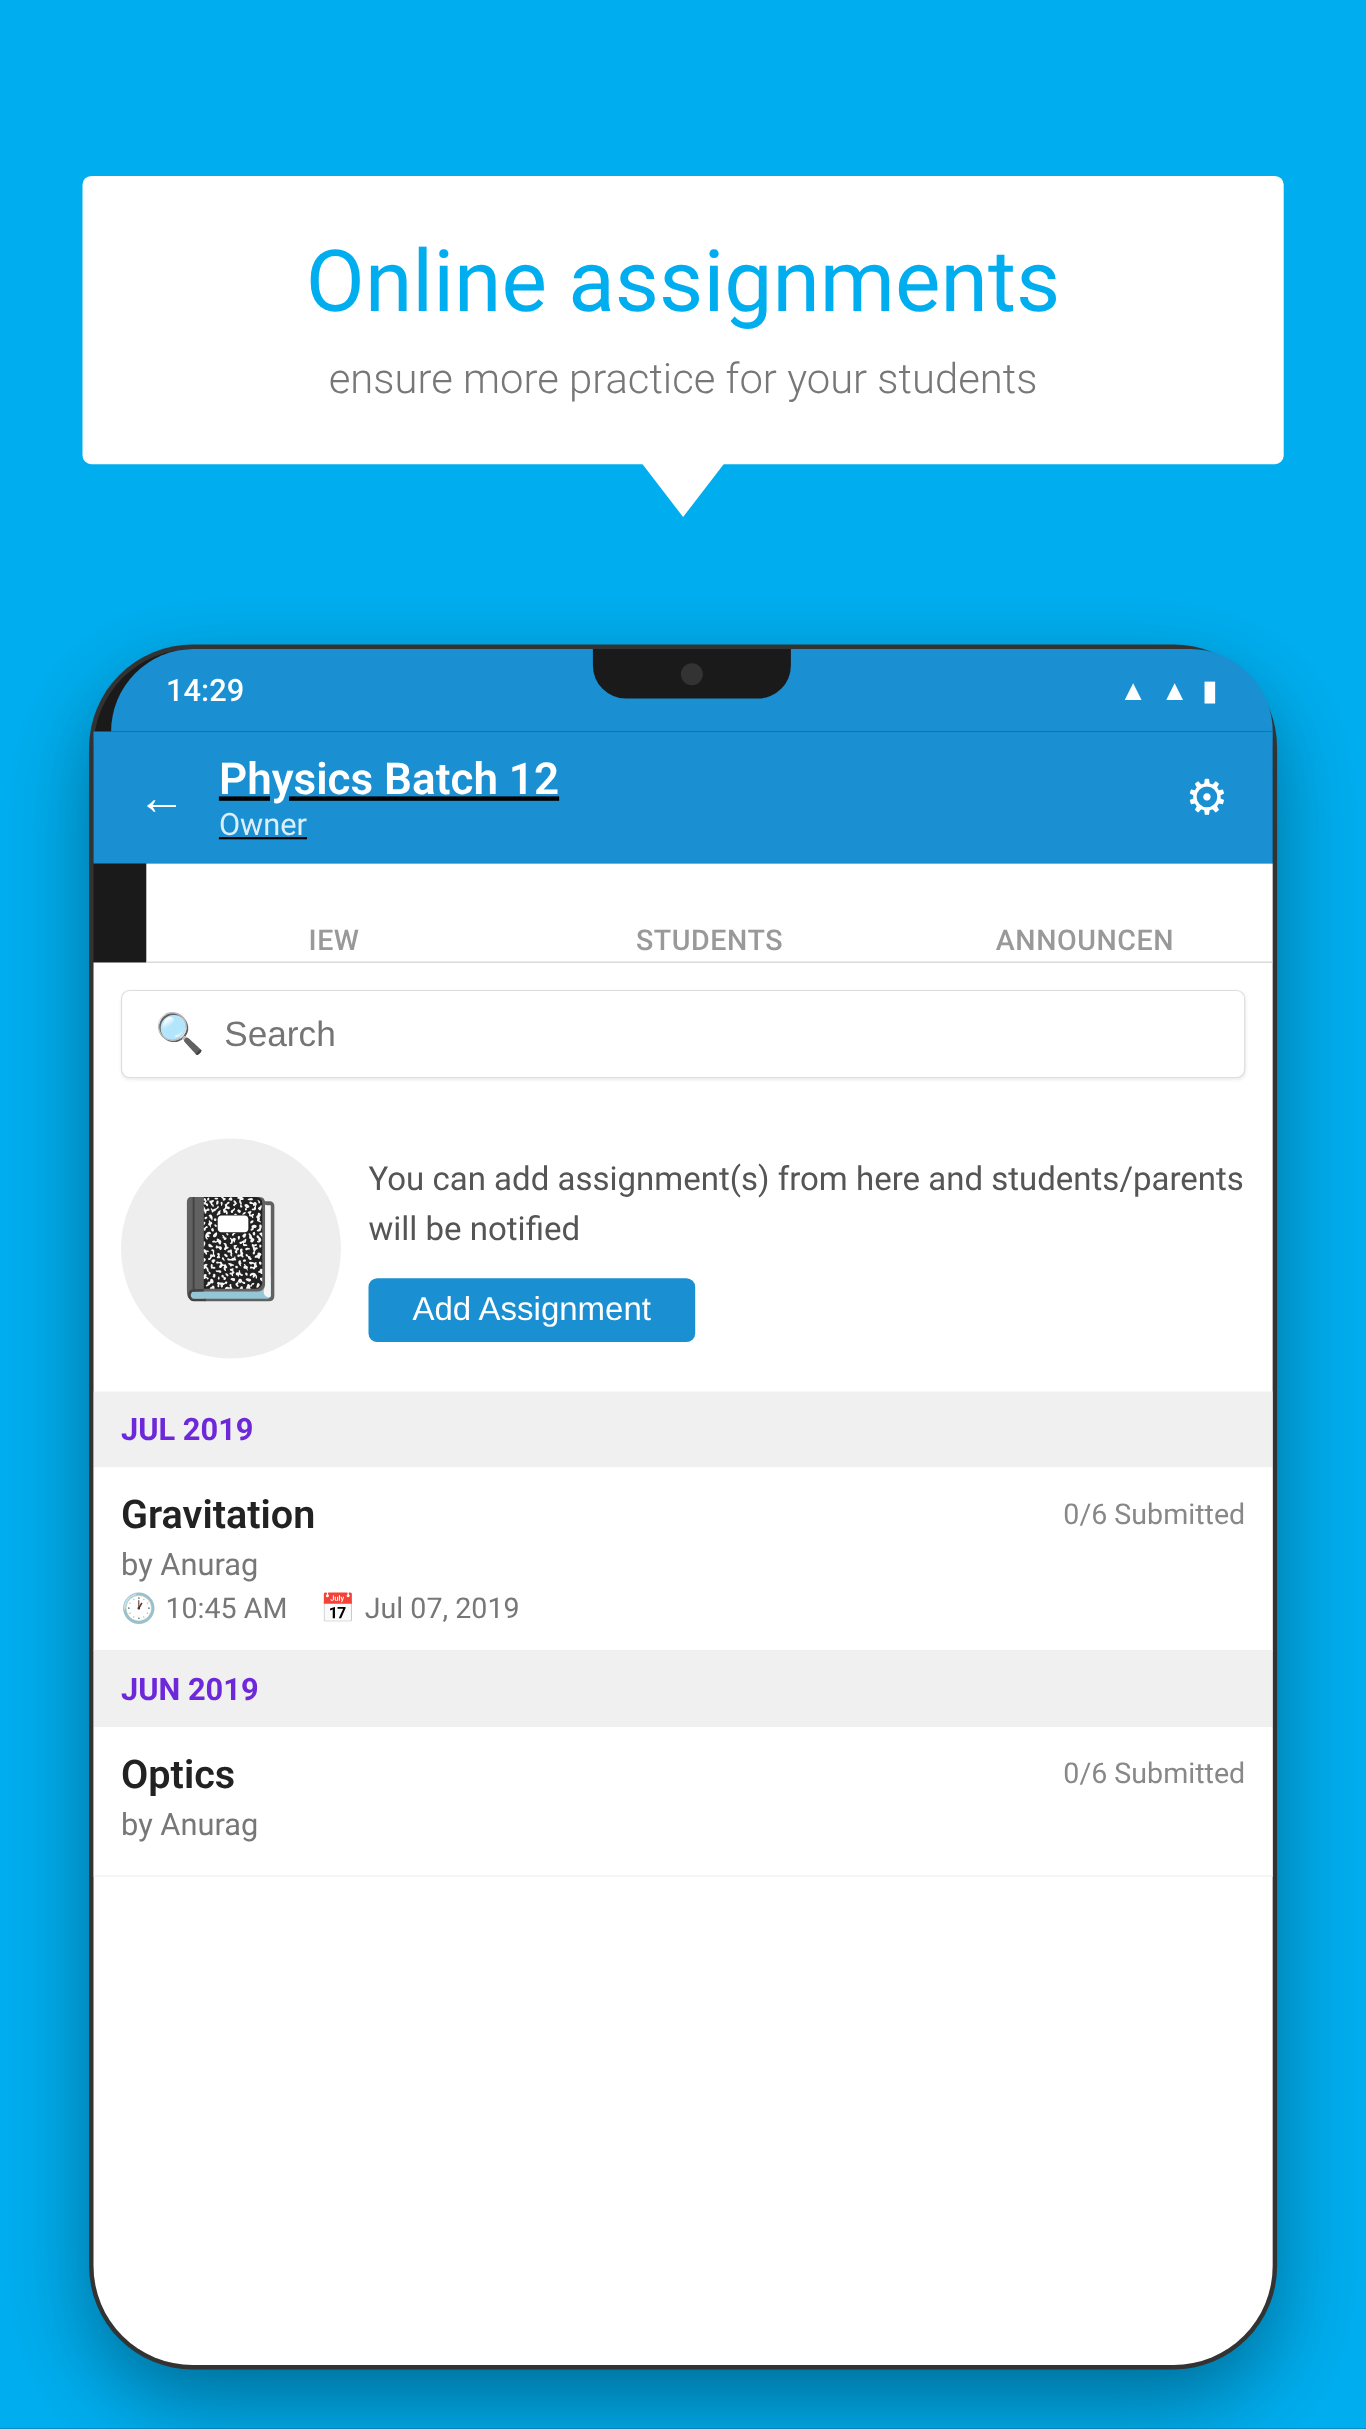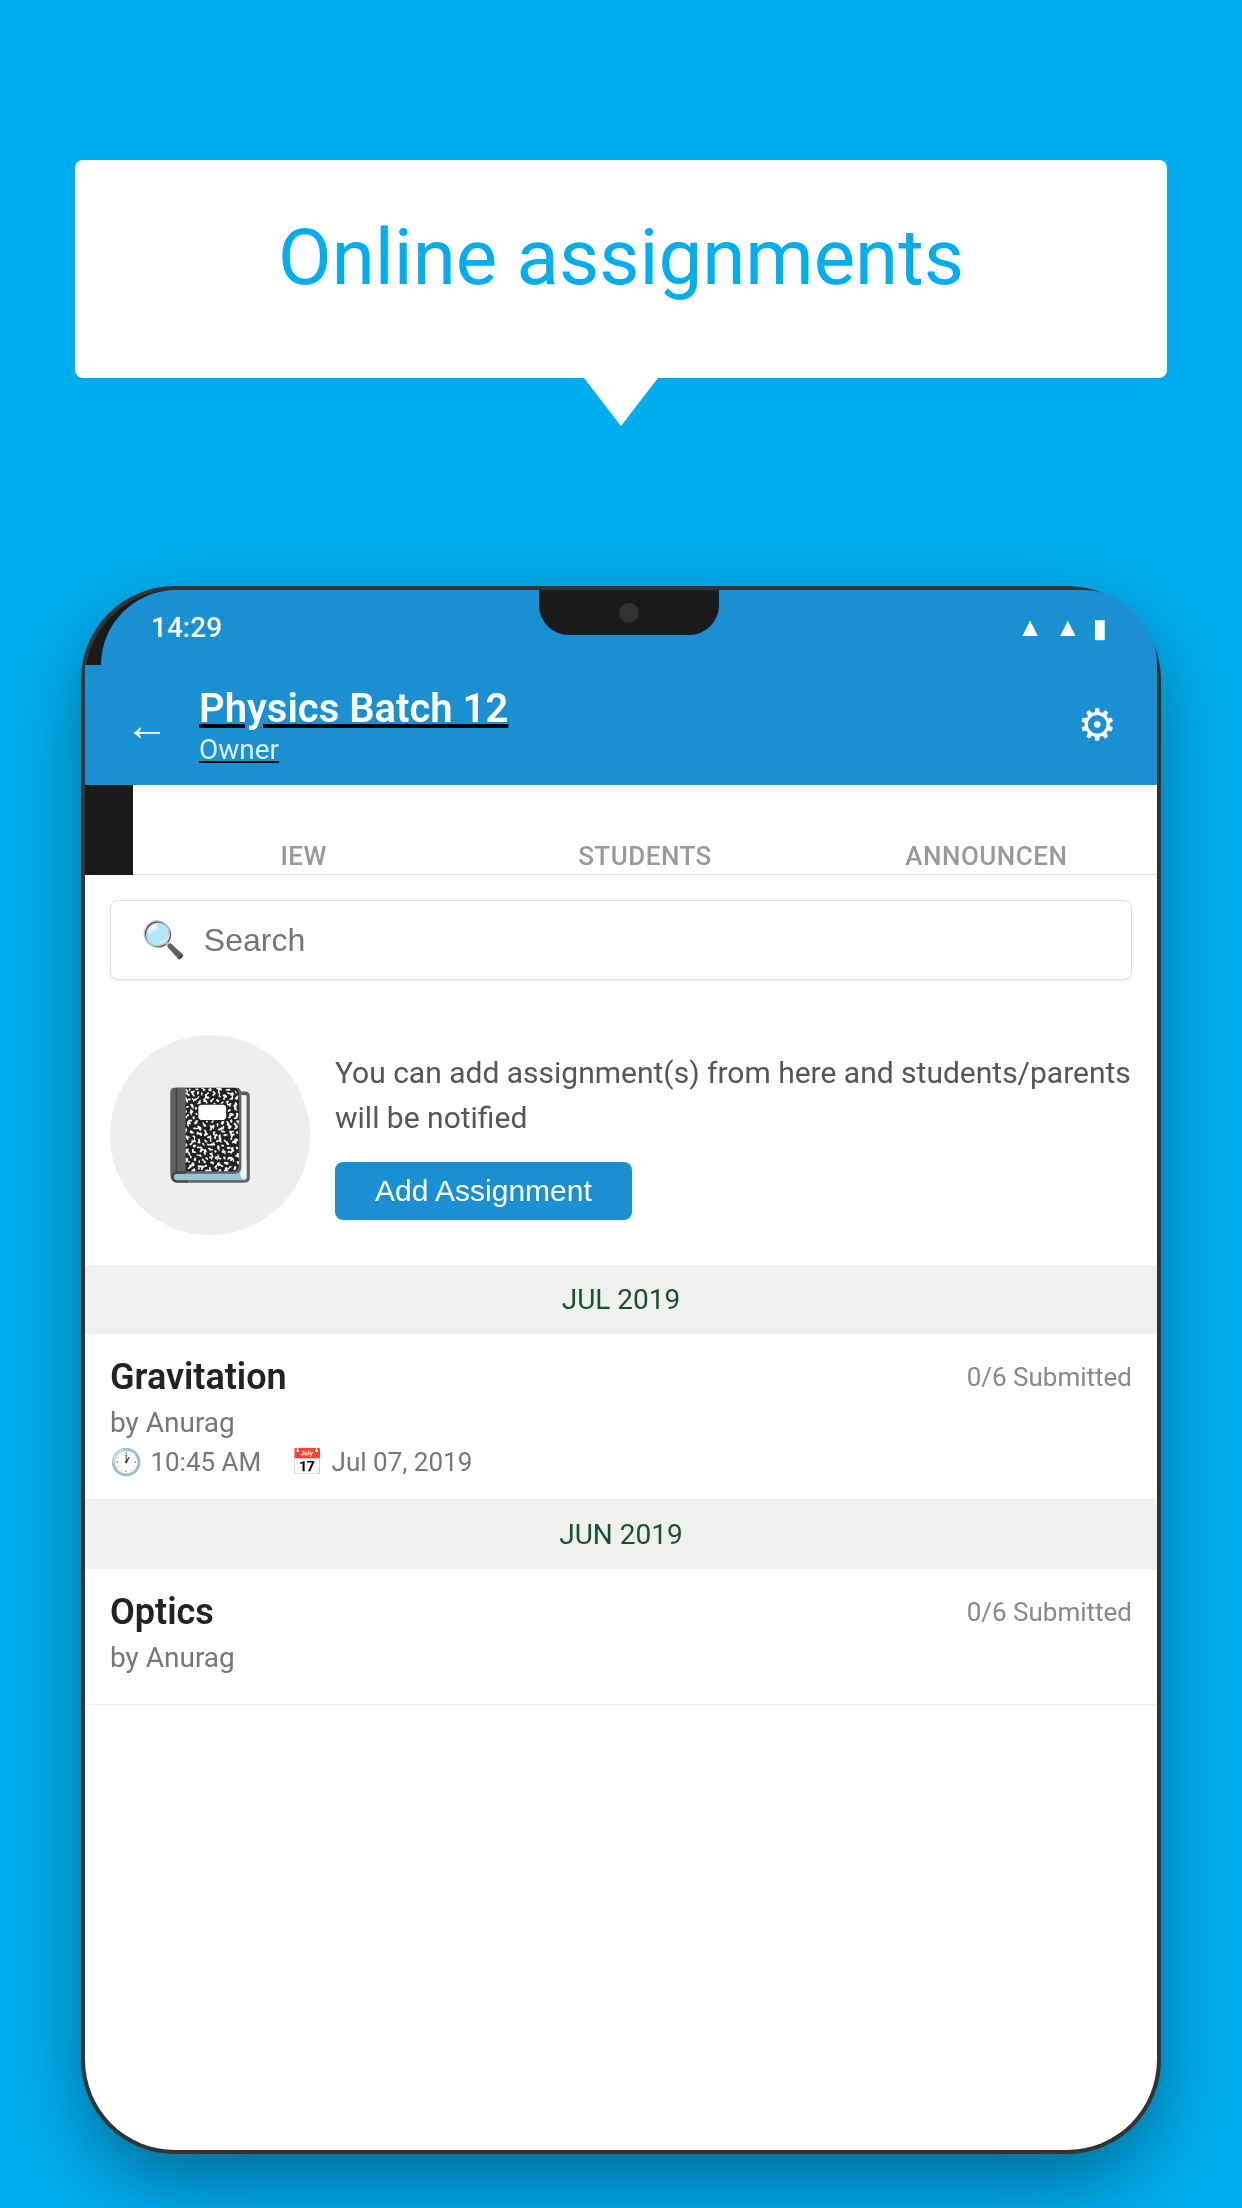--- a/index.html
+++ b/index.html
@@ -278,23 +278,22 @@
       font-size: 30px;
       font-weight: 500;
       cursor: pointer;
     }
 
     
     .section-header {
       background: #f0f0f0;
       padding: 18px 25px;
       font-size: 28px;
-      font-weight: 400;
-      color: #14532d;
-      text-align: center;
+      font-weight: 700;
+      color: #6d28d9;
     }
 
     
     .assignment-item {
       padding: 22px 25px;
       background: white;
       border-bottom: 1px solid #eee;
     }
 
     .assignment-top {
@@ -338,20 +337,21 @@
     .meta-item .icon-sym {
       font-size: 26px;
       color: #888;
     }
   </style>
 </head>
 <body>
 
 <div class="speech-bubble">
   <h1>Online assignments</h1>
+  <p>ensure more practice for your students</p>
 </div>
 
 <div class="phone-container">
   <div class="phone-frame">
 
     <div class="phone-status-bar">
       <span class="status-time">14:29</span>
       <div class="notch">
         <div class="camera-dot"></div>
       </div>

